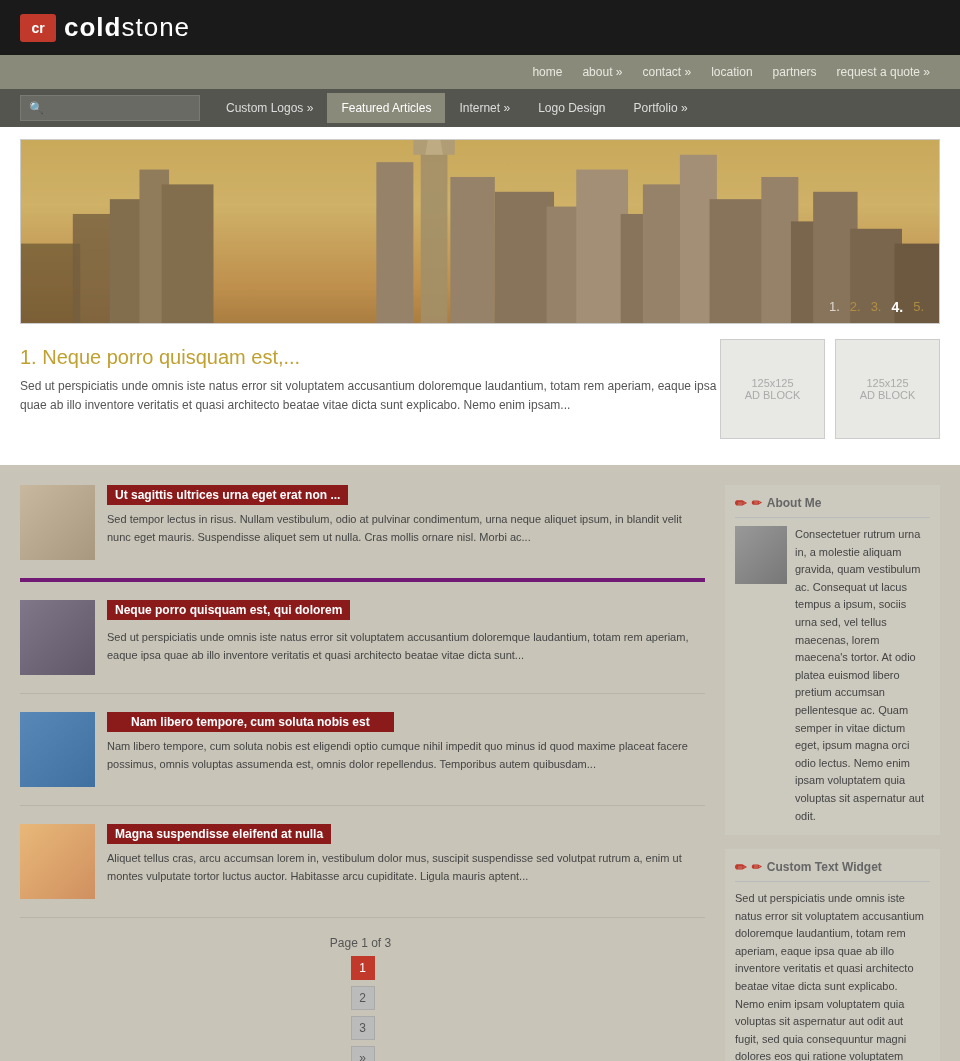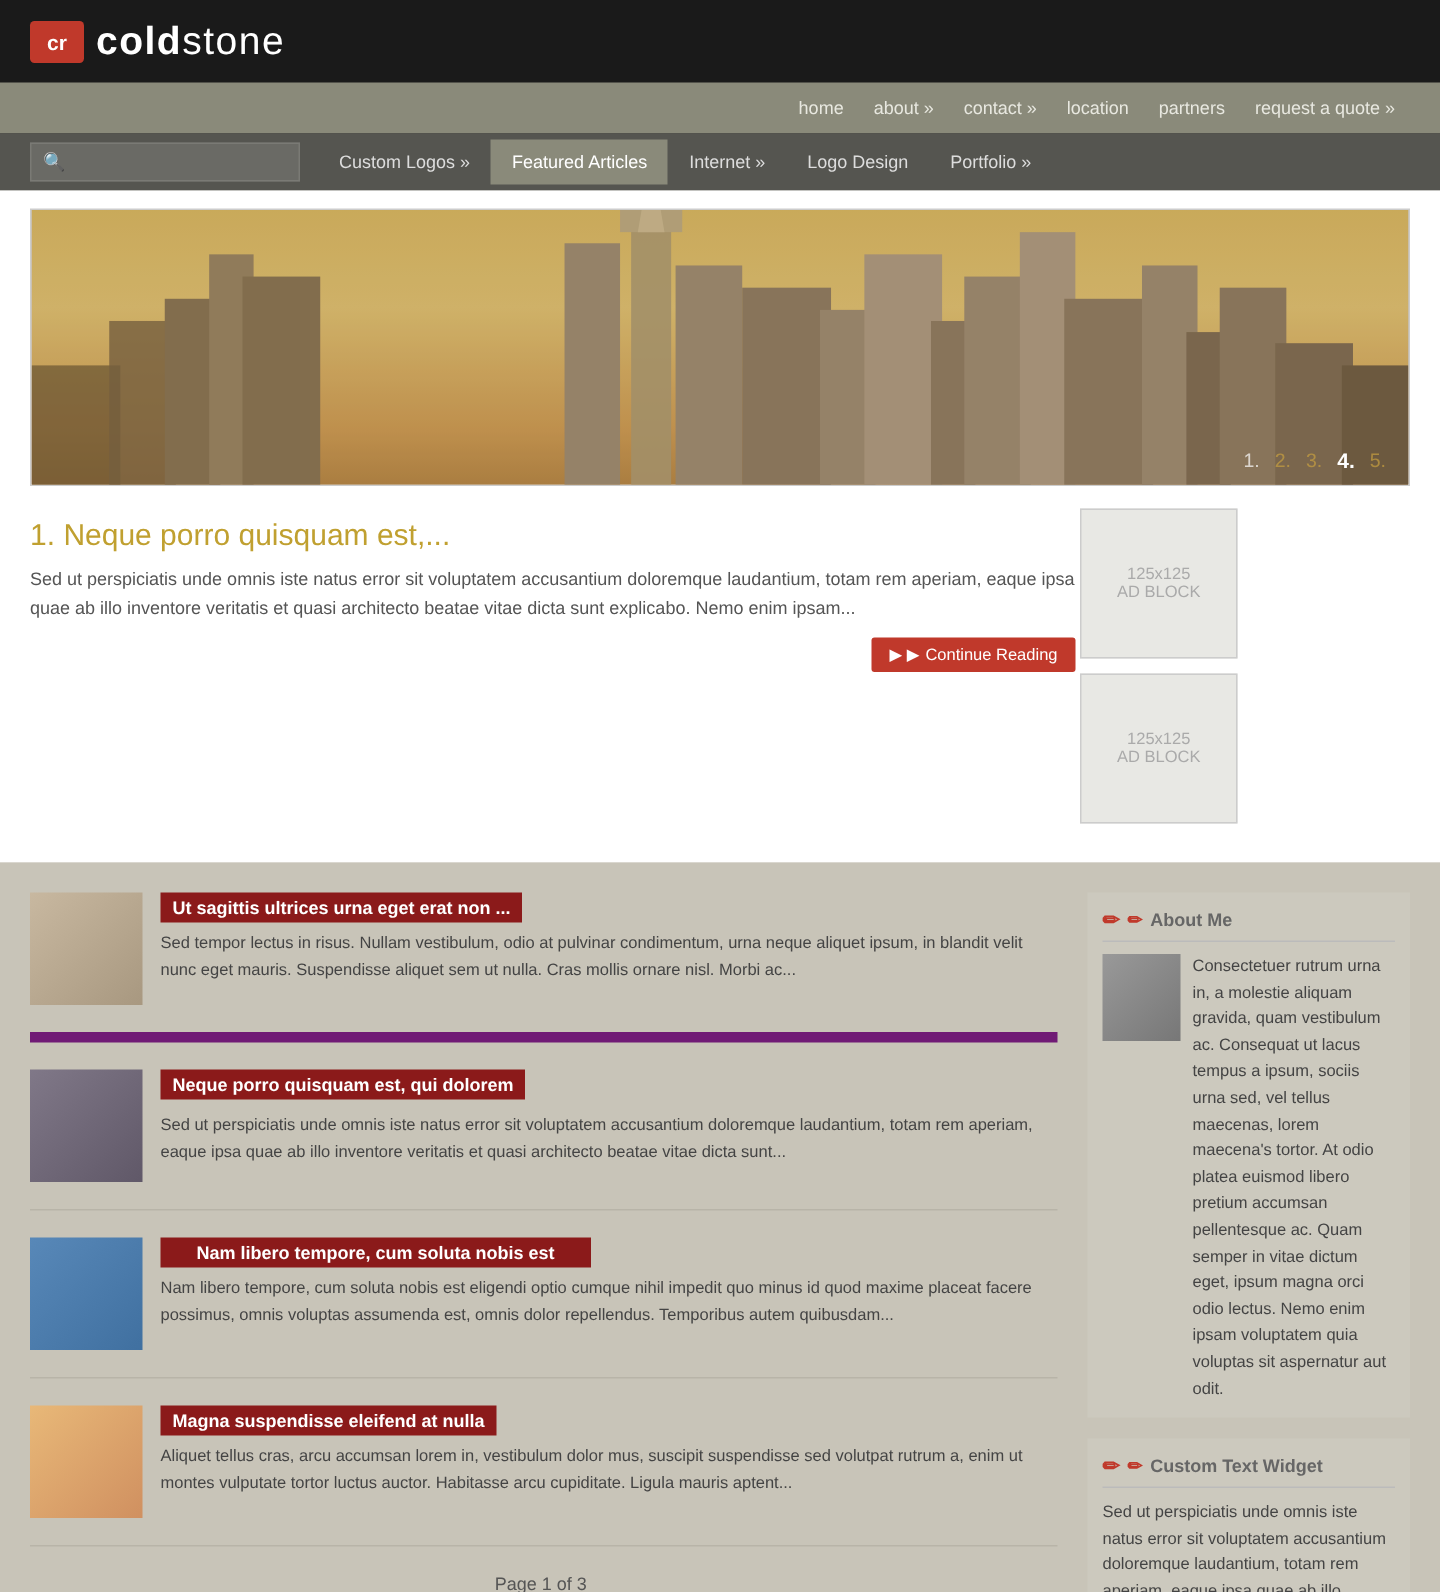--- a/index.html
+++ b/index.html
@@ -158,44 +158,39 @@
         <span style="color:#c8a040;font-size:13px;opacity:0.7;">5.</span>
       </div>
     </div>
 
     <div id="slider-section" style="display:flex;gap:0;margin-top:10px;">
       <div id="slider-left" style="flex:1;padding-right:3px;">
         <h2 id="slide-title" style="color:#b8860b;font-size:20px;font-weight:normal;margin-bottom:8px;">
           <span>1.</span>&nbsp;<span>Neque porro quisquam est,...</span>
         </h2>
         <p id="slide-excerpt" style="color:#555;font-size:12px;line-height:1.6;margin-bottom:10px;">Sed ut perspiciatis unde omnis iste natus error sit voluptatem accusantium doloremque laudantium, totam rem aperiam, eaque ipsa quae ab illo inventore veritatis et quasi architecto beatae vitae dicta sunt explicabo. Nemo enim ipsam...</p>
-        <div style="text-align:right;">
-          <a href="#" id="continue-btn" style="background:#c0392b;color:#fff;font-size:11px;padding:5px 12px;text-decoration:none;display:inline-block;border-radius:2px;">
-            <span style="margin-right:4px;">▶</span><span>Continue Reading</span>
-          </a>
-        </div>
-      </div>
-      <div id="slider-right" style="display:flex;gap:10px;align-items:flex-start;padding-top:5px;flex-direction:column;">
+      </div>
+      <div id="slider-right" style="display:flex;gap:10px;align-items:flex-start;padding-top:5px;">
         <div class="ad-block" style="width:105px;height:100px;border:1px solid #ccc;background:#e8e8e4;display:flex;flex-direction:column;align-items:center;justify-content:center;color:#aaa;font-size:11px;">
           <span>125x125</span>
           <span>AD BLOCK</span>
         </div>
         <div class="ad-block" style="width:105px;height:100px;border:1px solid #ccc;background:#e8e8e4;display:flex;flex-direction:column;align-items:center;justify-content:center;color:#aaa;font-size:11px;">
           <span>125x125</span>
           <span>AD BLOCK</span>
         </div>
       </div>
     </div>
   </div>
 
   <div id="content-area" style="background:#c8c4b8;padding:20px;display:flex;gap:20px;">
 
     <div id="main-col" style="flex:1;">
 
-      <div class="article-item" style="display:flex;gap:12px;margin-bottom:18px;padding-bottom:18px;border-bottom:7px solid #701a75;">
+      <div class="article-item" style="display:flex;gap:12px;margin-bottom:18px;padding-bottom:18px;border-bottom:4px solid #701a75;">
         <div class="article-thumb article-thumb-1" style="width:75px;height:75px;background:linear-gradient(135deg,#c8b8a0,#a89880);flex-shrink:0;"></div>
         <div>
           <div class="article-title" style="background:#8b1a1a;color:#fff;font-size:12px;font-weight:bold;padding:3px 8px;margin-bottom:6px;display:inline-block;">Ut sagittis ultrices urna eget erat non ...</div>
           <p class="article-text" style="color:#444;font-size:11px;line-height:1.6;">Sed tempor lectus in risus. Nullam vestibulum, odio at pulvinar condimentum, urna neque aliquet ipsum, in blandit velit nunc eget mauris. Suspendisse aliquet sem ut nulla. Cras mollis ornare nisl. Morbi ac...</p>
         </div>
       </div>
 
       <div class="article-item" style="display:flex;gap:12px;margin-bottom:18px;padding-bottom:18px;border-bottom:1px solid #b8b4a8;">
         <div class="article-thumb article-thumb-2" style="width:75px;height:75px;background:linear-gradient(135deg,#807888,#605868);flex-shrink:0;"></div>
         <div>

